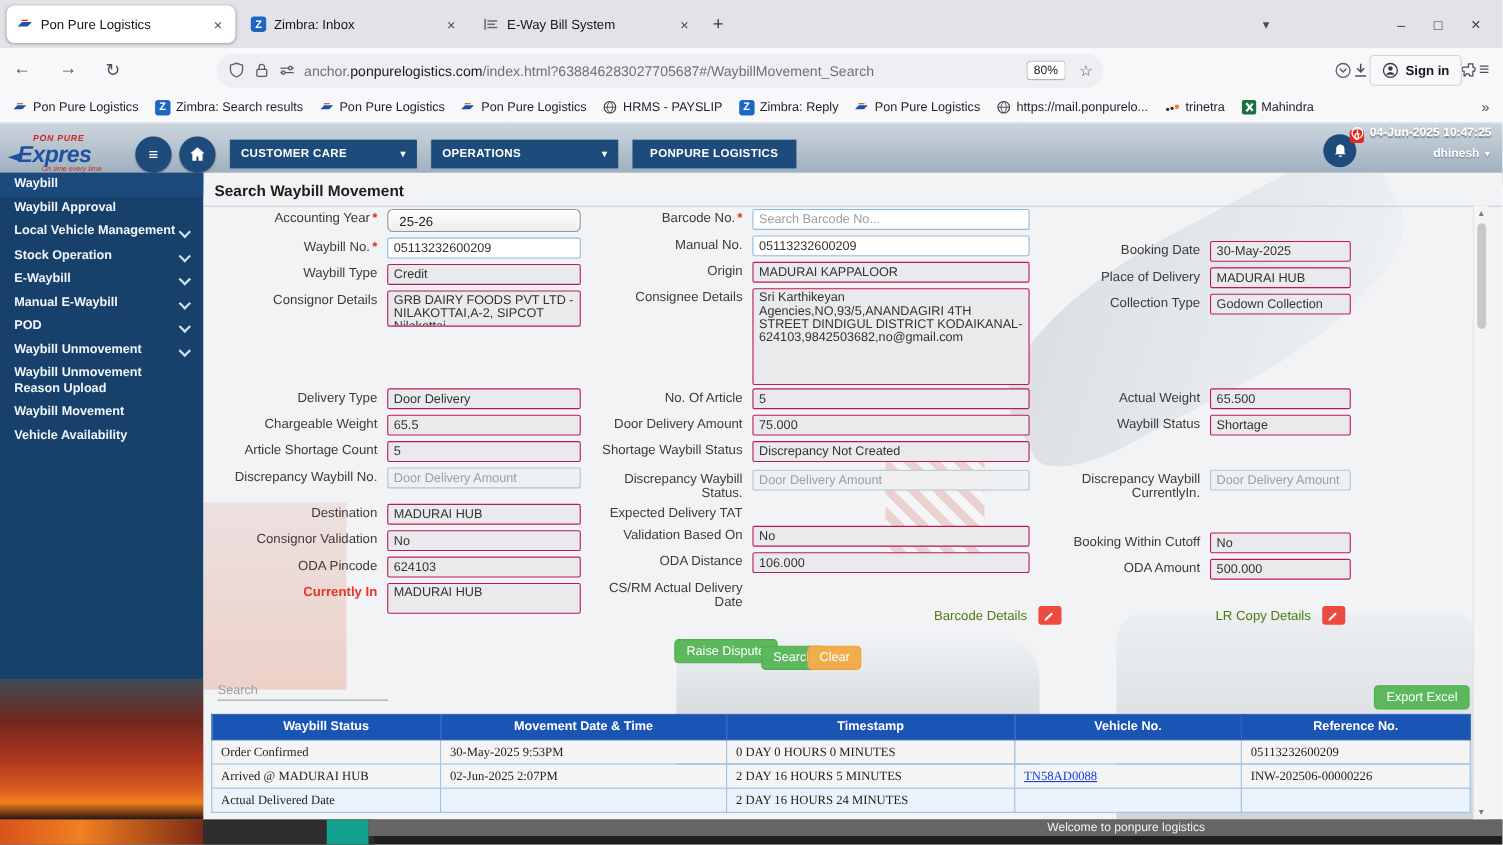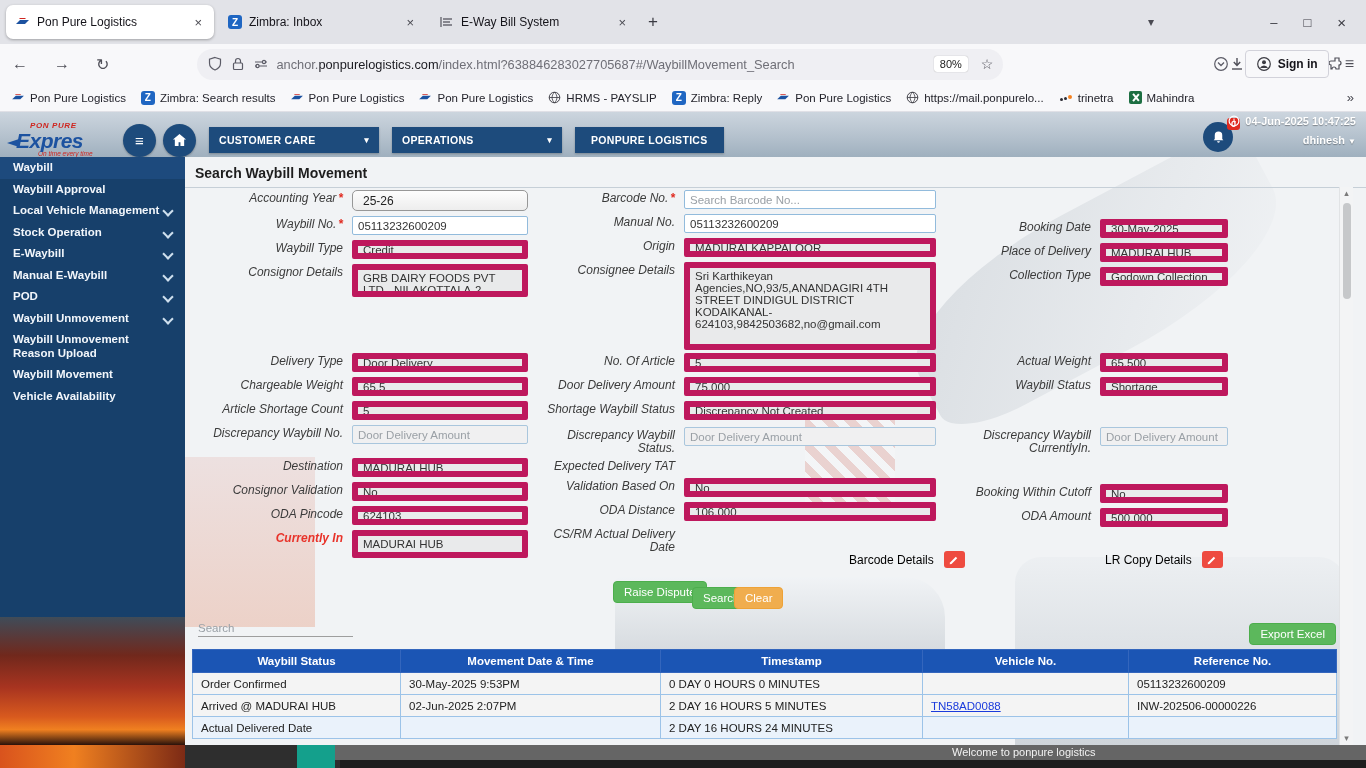--- a/index.html
+++ b/index.html
@@ -76,47 +76,47 @@
   .wm.truck{left:830px;top:400px;width:330px;height:188px;background:linear-gradient(180deg,rgba(235,238,241,.75),rgba(165,175,185,.45));border-radius:26px 26px 0 0;}
   .wm.crane{left:620px;top:250px;width:90px;height:110px;background:repeating-linear-gradient(45deg,rgba(200,60,40,.18) 0 8px,rgba(255,255,255,.18) 8px 16px);}
   .wm.fire{left:0px;top:300px;width:130px;height:170px;background:linear-gradient(180deg,rgba(200,60,40,.10),rgba(220,90,40,.22));}
 
   .ptitle{position:relative;z-index:1;font-size:14px;font-weight:bold;color:#1d1d1d;padding:8px 0 6px 10px;border-bottom:1px solid #c6cfd7;}
 
   .fsec{position:absolute;left:0;z-index:1;}
   .cols{display:flex;}
   .c1{width:352px;}.c2{width:400px;}.c3{width:300px;margin-left:16px;}
   .frow{display:flex;align-items:flex-start;margin-bottom:5px;}
-  .flabel{text-align:right;padding-right:9px;font-size:12px;color:#3b3b3b;padding-top:2px;line-height:13px;font-style:italic;}
+  .flabel{text-align:right;padding-right:9px;font-size:12px;color:#3b3b3b;padding-top:2px;line-height:13px;}
   .c1 .flabel{width:158px;}.c2 .flabel{width:138px;}.c3 .flabel{width:138px;}
   .c1 .fctl{width:176px;}.c2 .fctl{width:252px;}.c3 .fctl{width:128px;}
   .req{color:#e02b20;margin-left:2px;font-weight:bold;}
   .redlbl{color:#e8332a;font-weight:bold;}
   input.fctl,textarea.fctl{box-sizing:border-box;font-family:"Liberation Sans",sans-serif;font-size:11.5px;color:#333;padding:2px 5px;border-radius:2px;}
   input.fctl{height:19px;}
   .rw{background:#fff;border:1px solid #92bbdc;}
-  .ro{background:#e9eaeb;border:6px solid #be185d;}
+  .ro{background:#e9eaeb;border:1px solid #be185d;}
   .ph{background:#f0f0f1;border:1px solid #a9c6dd;}
   input::placeholder,textarea::placeholder{color:#9aa0a6;}
   textarea.fctl{resize:none;overflow:hidden;}
   .sel{box-sizing:border-box;width:176px;height:21px;background:linear-gradient(#fdfdfd,#ededed);border:1px solid #979797;border-radius:5px;font-size:12px;color:#222;display:flex;align-items:center;padding:0 10px;}
   .sp29{height:29px;}.sp26{height:26px;}
 
   .btn{display:inline-flex;align-items:center;justify-content:center;border-radius:4px;color:#fff;font-size:11.5px;padding:4px 10px;border:1px solid transparent;z-index:2;}
   .green{background:#5cb85c;border-color:#4cae4c;}
   .orange{background:#f0ad4e;border-color:#eea236;}
   .absbtn{position:absolute;}
   .editbtn{display:inline-flex;align-items:center;justify-content:center;width:21px;height:17px;background:#ee4b40;border-radius:3px;margin-left:10px;}
-  .dlink{position:absolute;display:flex;align-items:center;z-index:2;font-size:12px;color:#000000;}
+  .dlink{position:absolute;display:flex;align-items:center;z-index:2;font-size:12px;color:#4d7c0f;}
 
   .minisearch{position:absolute;left:13px;top:463px;width:155px;background:transparent;border:0;border-bottom:1px solid #9e9e9e;font-size:11.5px;color:#666;padding:2px 0;z-index:2;font-family:"Liberation Sans",sans-serif;}
 
   table.rt{position:absolute;left:7px;top:492px;width:1144px;border-collapse:collapse;z-index:2;font-size:11.5px;table-layout:fixed;}
   .rt th{background:#1b55b4;color:#fff;font-weight:bold;height:22px;border:1px solid #3466bd;text-align:center;padding:0 4px;}
-  .rt td{height:21px;border:1px solid #9cc3e8;padding:0 8px;color:#222;background:#f4f4f4;overflow:hidden;white-space:nowrap;}
+  .rt td{height:21px;border:1px solid #9cc3e8;padding:0 8px;color:#222;background:#f4f4f4;overflow:hidden;white-space:nowrap;font-family:Liberation Serif, serif;}
   .rt tr.alt td{background:#eaf2fb;}
   .vlink{color:#1b3bdc;text-decoration:underline;}
 
   .cscroll{position:absolute;right:13px;top:30px;width:14px;height:558px;background:#f3f4f5;border-left:1px solid #e1e3e5;z-index:3;display:flex;flex-direction:column;align-items:center;justify-content:space-between;padding:2px 0;box-sizing:border-box;}
   .cscroll .arr{color:#7a7a7a;font-size:9px;line-height:9px;}
   .cthumb{position:absolute;top:16px;left:2.5px;width:8px;height:96px;background:#c6c8ca;border-radius:5px;}
 
   
   .footer{position:absolute;left:0;top:745px;width:1366px;height:23px;background:#1e1e1e;overflow:hidden;}
   .fflame{position:absolute;left:0;top:0;width:185px;height:23px;background:linear-gradient(90deg,#d9531d,#f08020 40%,#7c2a15);}

